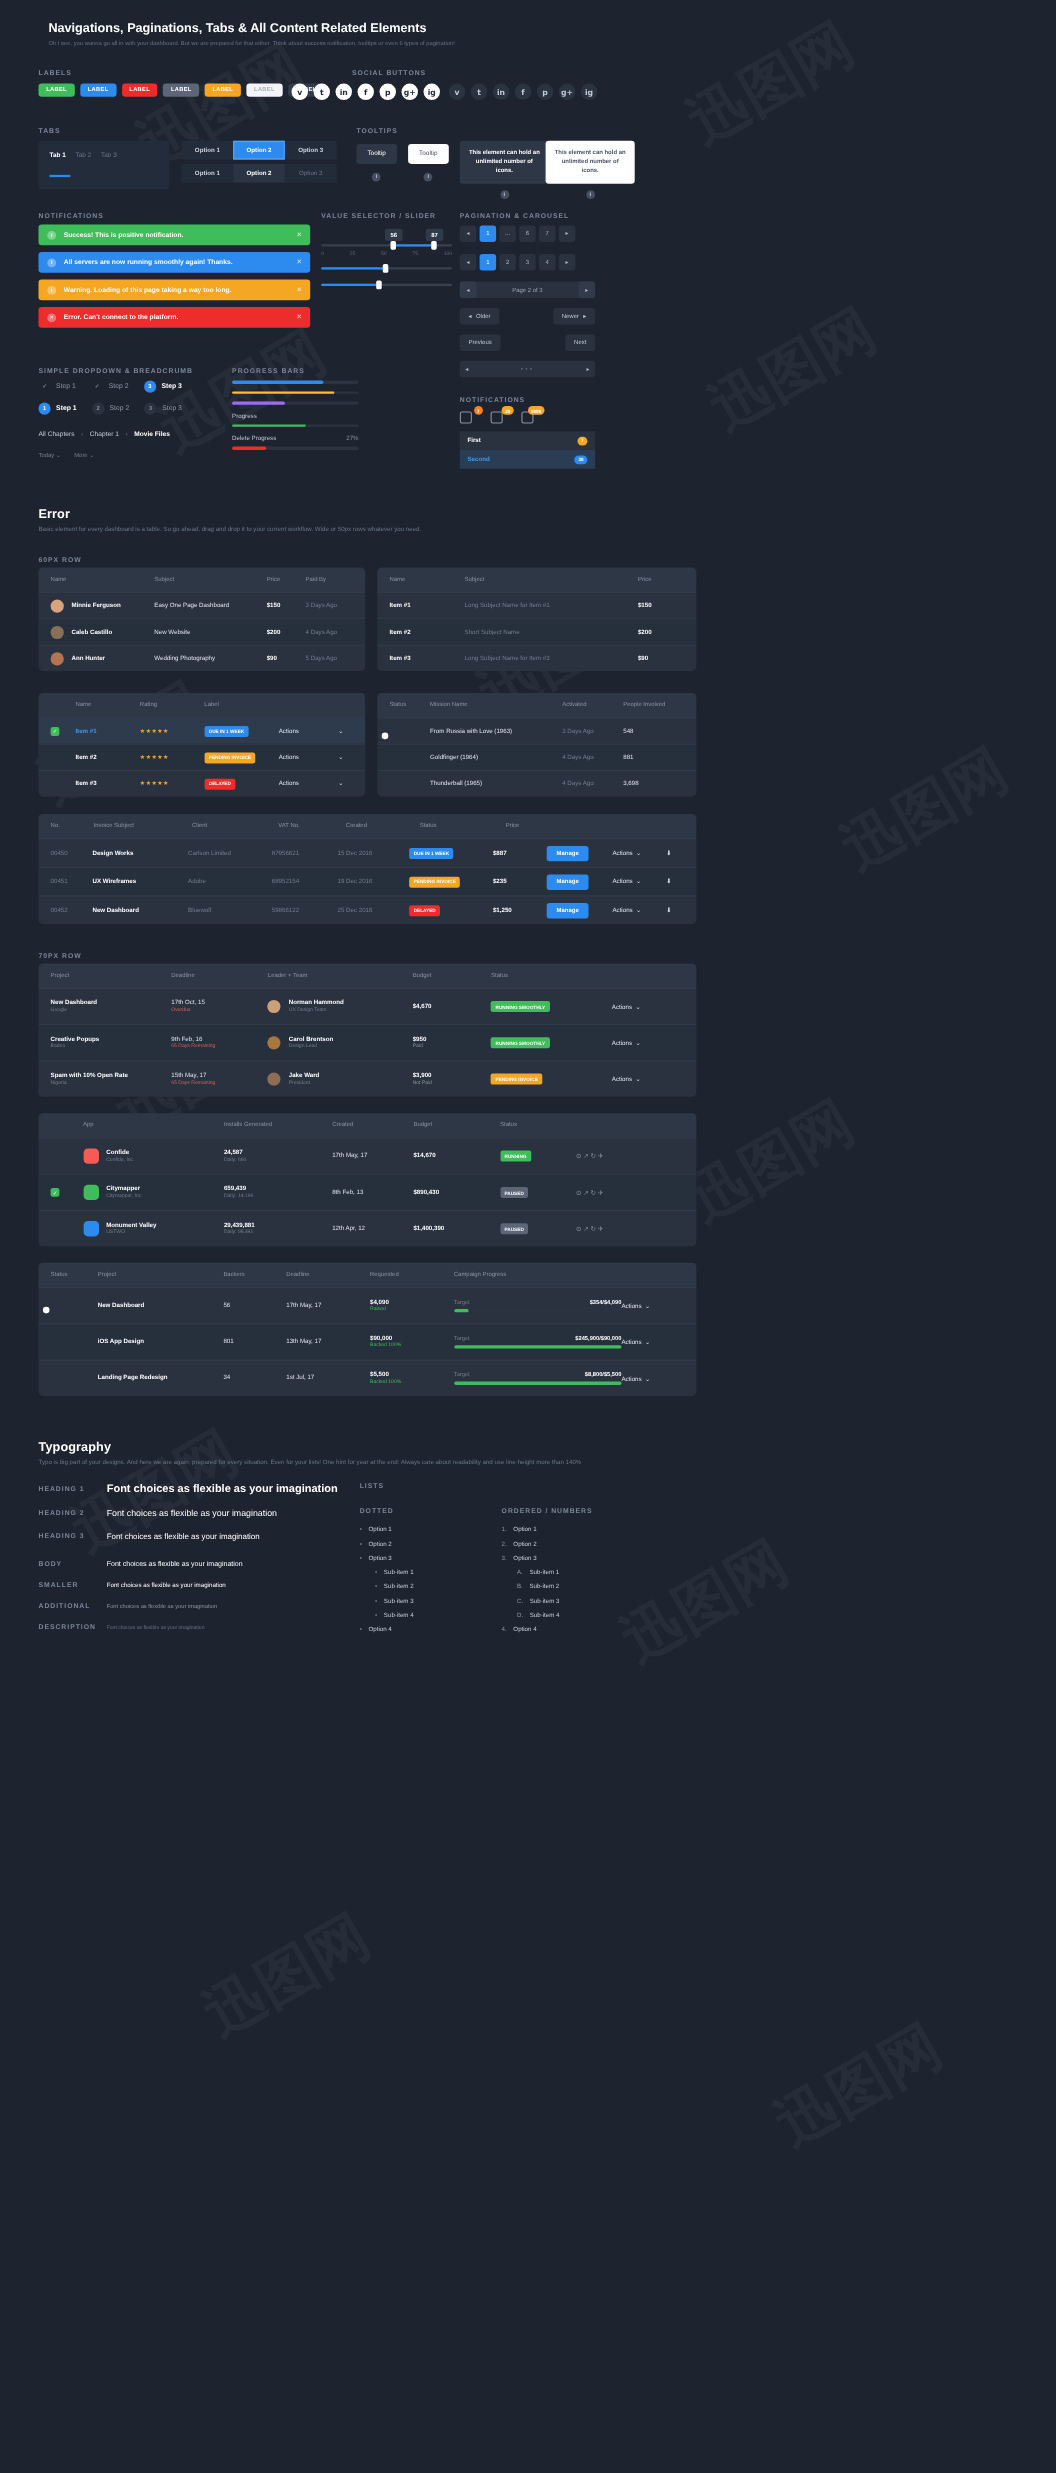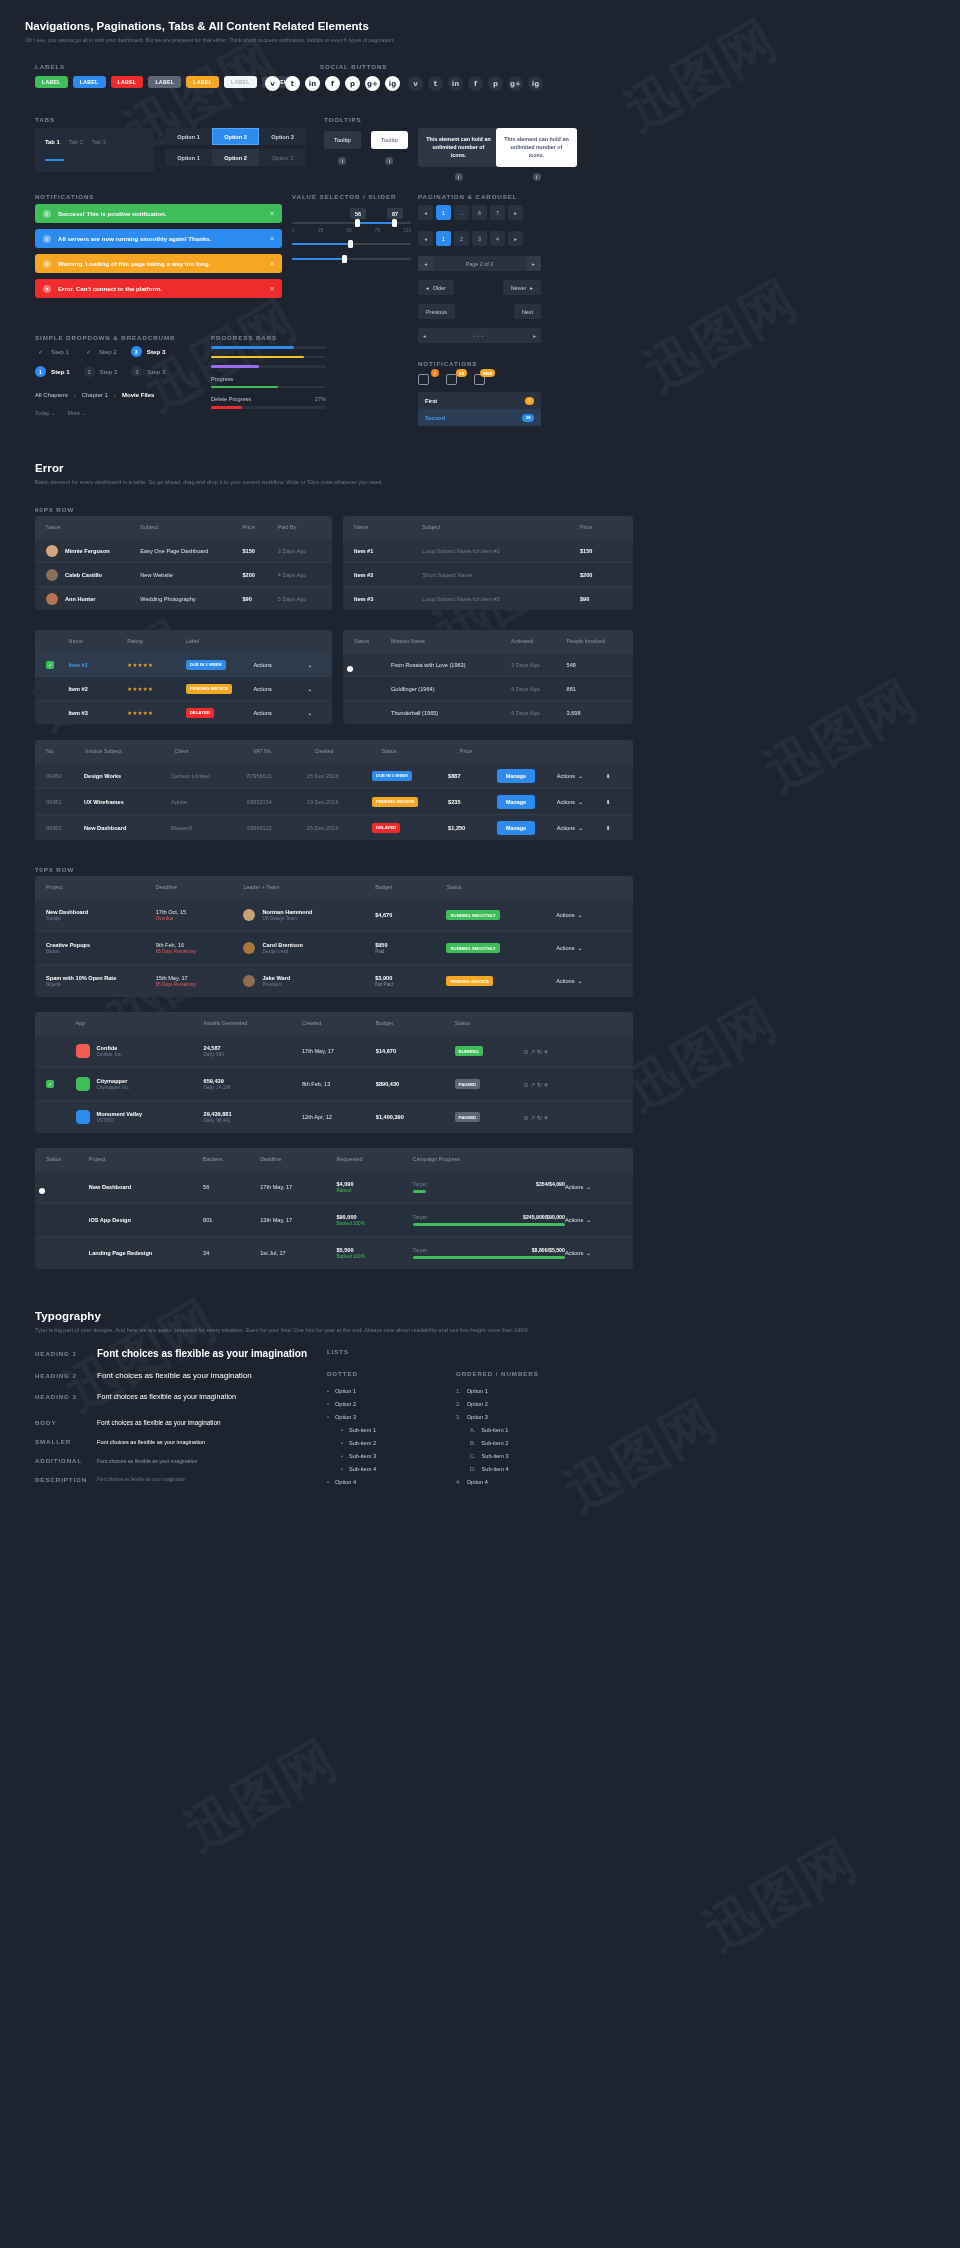--- a/index.html
+++ b/index.html
@@ -15,21 +15,21 @@
     position:absolute; color:rgba(255,255,255,0.045); font-size:54px;
     font-family:"DejaVu Sans", sans-serif; font-weight:700;
     transform:rotate(-30deg); pointer-events:none; white-space:nowrap; z-index:0;
   }
   .page { position:relative; z-index:2; }
   .sec-title { font-size:11.5px; font-weight:700; color:#fff; letter-spacing:.1px;}
   .lbl { font-size:6.2px; letter-spacing:.9px; color:#7c8699; font-weight:700; text-transform:uppercase;}
   .sub { font-size:5.6px; color:#6a7486; }
 
   
-  .hdr { position:absolute; left:25px; top:20px; }
+  .hdr { position:absolute; left:44px; top:20px; }
   .hdr h1 { font-size:11.5px; font-weight:700; }
   .hdr p { font-size:5.3px; color:#68728a; margin-top:5px;}
 
   
   .badge { display:inline-block; font-size:5.2px; font-weight:700; letter-spacing:.3px;
     padding:3px 7px; border-radius:3px; color:#fff; }
   .row-badges { position:absolute; left:35px; top:76px; display:flex; gap:5px; }
 
   
   .social-row { position:absolute; top:76px; display:flex; gap:5px;}

